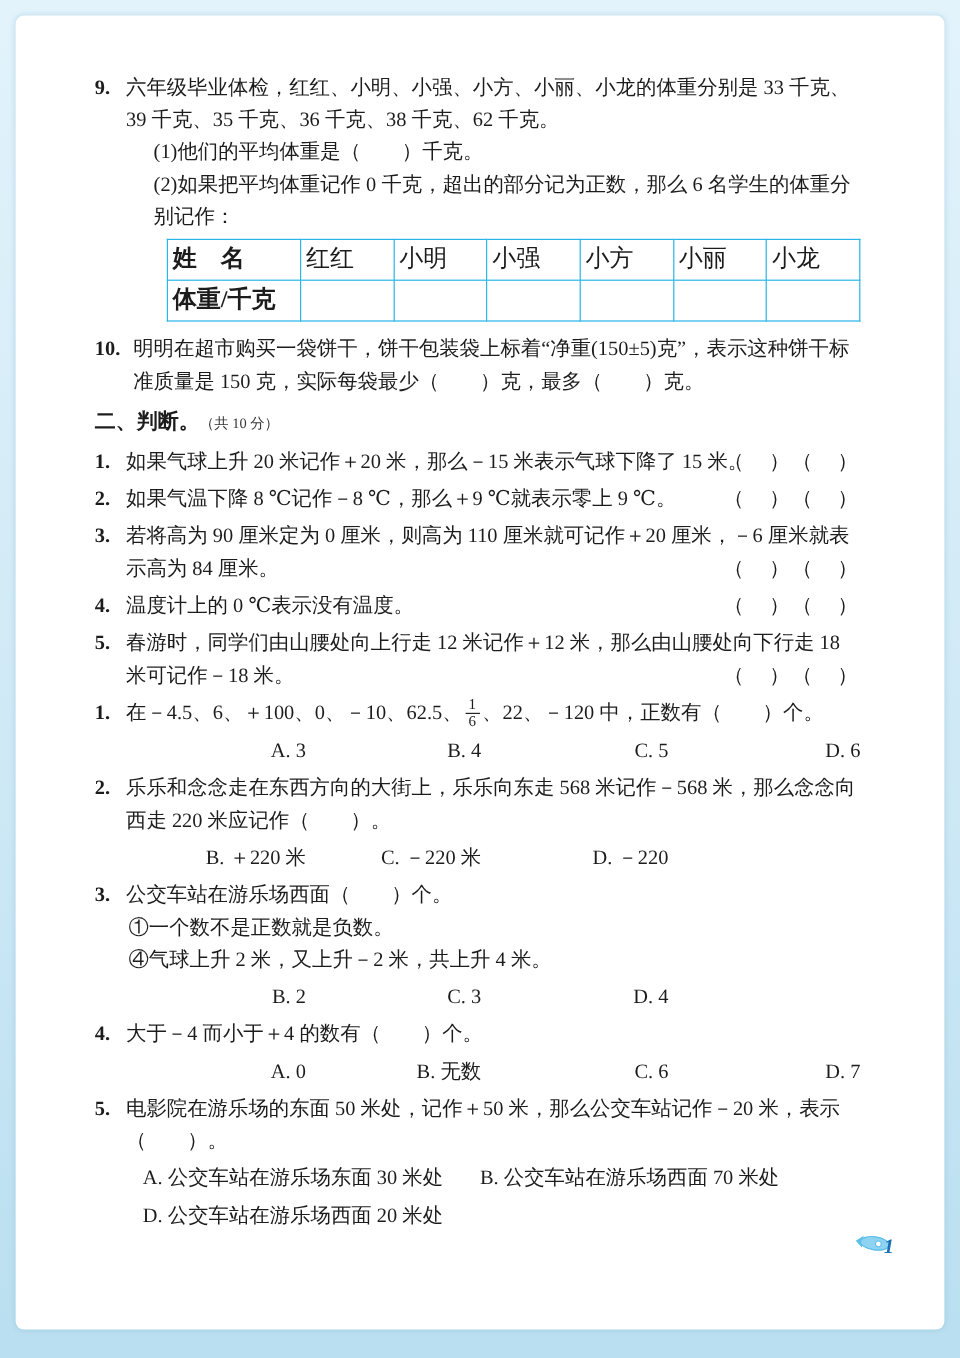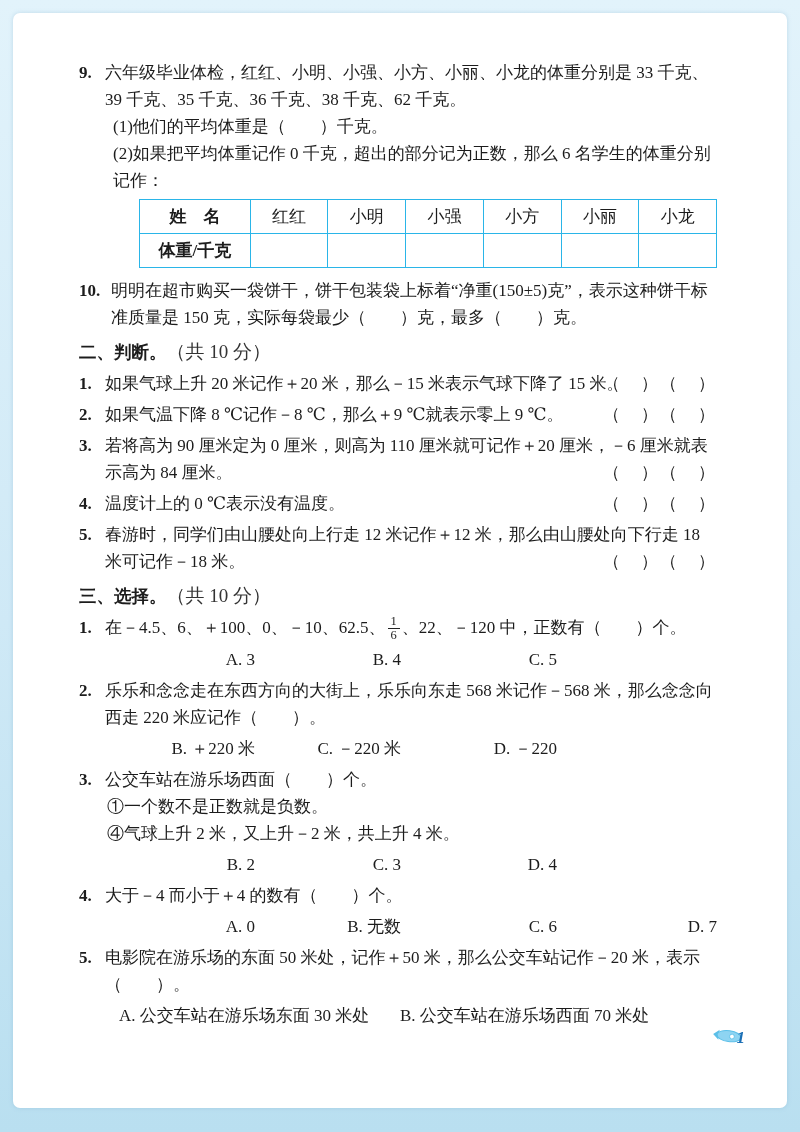--- a/index.html
+++ b/index.html
@@ -11,34 +11,34 @@
   }
   .page{
     position:absolute;left:13px;top:13px;width:774px;height:1095px;
     background:#ffffff;border-radius:7px;overflow:hidden;
     box-shadow:0 0 4px rgba(120,170,200,.35);
   }
   .content{padding:46px 70px 0 66px;font-size:17px;line-height:27px;}
   .qitem{position:relative;padding-left:26px;margin-bottom:4px;}
   .qitem.q10{padding-left:32px;}
   .qnum{position:absolute;left:0;top:0;font-weight:700;}
-  .sub{margin-left:8px;}
+  .sub{margin-left:23px;}
   .sec-header{margin:7px 0 4px 0;}
   .sec-title{font-weight:700;font-size:17.5px;}
-  .sec-score{font-size:19px;color:#333;}
+  .sec-score{font-size:12px;color:#333;}
   .jitem{position:relative;padding-left:26px;margin-bottom:4px;}
   .jans{position:absolute;right:0;bottom:0;white-space:nowrap;letter-spacing:2px;}
   .choices{display:grid;padding-left:40px;margin:1px 0 4px 0;}
   .choices4{grid-template-columns:136px 146px 156px auto;text-align:right;}
   .choices2{grid-template-columns:281px auto;}
   .subline{margin-left:2px;}
   
   table.wtable{border-collapse:collapse;margin:5px 0 9px 60px;table-layout:fixed;}
-  table.wtable td{border:1.5px solid #2ab5e8;height:33px;text-align:center;
-    font-size:17px;padding:0 4px;overflow:hidden;}
+  table.wtable td{border:1.5px solid #2ab5e8;height:33px;
+    font-size:20px;padding:0 4px;overflow:hidden;}
   td.rowlab{width:110px;font-weight:700;text-align:left;padding-left:10px;}
   td.ncell{width:75px;}
   
   .frac{display:inline-block;vertical-align:-0.45em;text-align:center;
     line-height:1.05;font-size:12.5px;margin:0 2px;}
   .frac .fn{display:block;padding:0 3px;}
   .frac .fd{display:block;border-top:1px solid #222;padding:0 3px;}
   
   .pagenum-wrap{position:absolute;right:42px;top:1012px;display:flex;align-items:center;}
   .pagenum{font-weight:700;font-style:italic;font-size:17px;color:#1b6fb5;margin-left:-8px;}
@@ -107,32 +107,30 @@
       <span class="qnum">4.</span>
       <span>温度计上的 0 ℃表示没有温度。</span>
       <span class="jans">（　）（　）</span>
     </div>
     <div class="jitem">
       <span class="qnum">5.</span>
       <span>春游时，同学们由山腰处向上行走 12 米记作＋12 米，那么由山腰处向下行走 18 米可记作－18 米。</span>
       <span class="jans">（　）（　）</span>
     </div>
 
-    <div class="sec-header">
-      <span class="sec-title">三、选择。</span><span class="sec-score">（共 10 分）</span>
-    </div>
 
     <div class="qitem">
       <span class="qnum">1.</span>
       <div><span>在－4.5、6、＋100、0、－10、62.5、</span><span class="frac"><span class="fn">1</span><span class="fd">6</span></span><span>、22、－120 中，正数有（　　）个。</span></div>
     </div>
     <div class="choices choices4">
       <span>A. 3</span>
       <span>B. 4</span>
       <span>C. 5</span>
+      <span>D. 6</span>
     </div>
 
     <div class="qitem">
       <span class="qnum">2.</span>
       <div>乐乐和念念走在东西方向的大街上，乐乐向东走 568 米记作－568 米，那么念念向西走 220 米应记作（　　）。</div>
     </div>
     <div class="choices choices4">
       <span>B. ＋220 米</span>
       <span>C. －220 米</span>
       <span>D. －220</span>
@@ -163,20 +161,21 @@
 
     <div class="qitem">
       <span class="qnum">5.</span>
       <div>电影院在游乐场的东面 50 米处，记作＋50 米，那么公交车站记作－20 米，表示（　　）。</div>
     </div>
     <div class="choices choices2">
       <span>A. 公交车站在游乐场东面 30 米处</span>
       <span>B. 公交车站在游乐场西面 70 米处</span>
     </div>
     <div class="choices choices2">
+      <span>D. 公交车站在游乐场西面 20 米处</span>
     </div>
 
   </div>
 
   <div class="pagenum-wrap">
     <span>
       <svg width="34" height="22" viewBox="0 0 34 22">
         <g transform="rotate(8 17 11)">
           <path d="M2 11 L8 6 L7 11 L8 16 Z" fill="#5bbfe8"></path>
           <ellipse cx="18" cy="11" rx="12" ry="5.5" fill="#8ed4f2"></ellipse>

